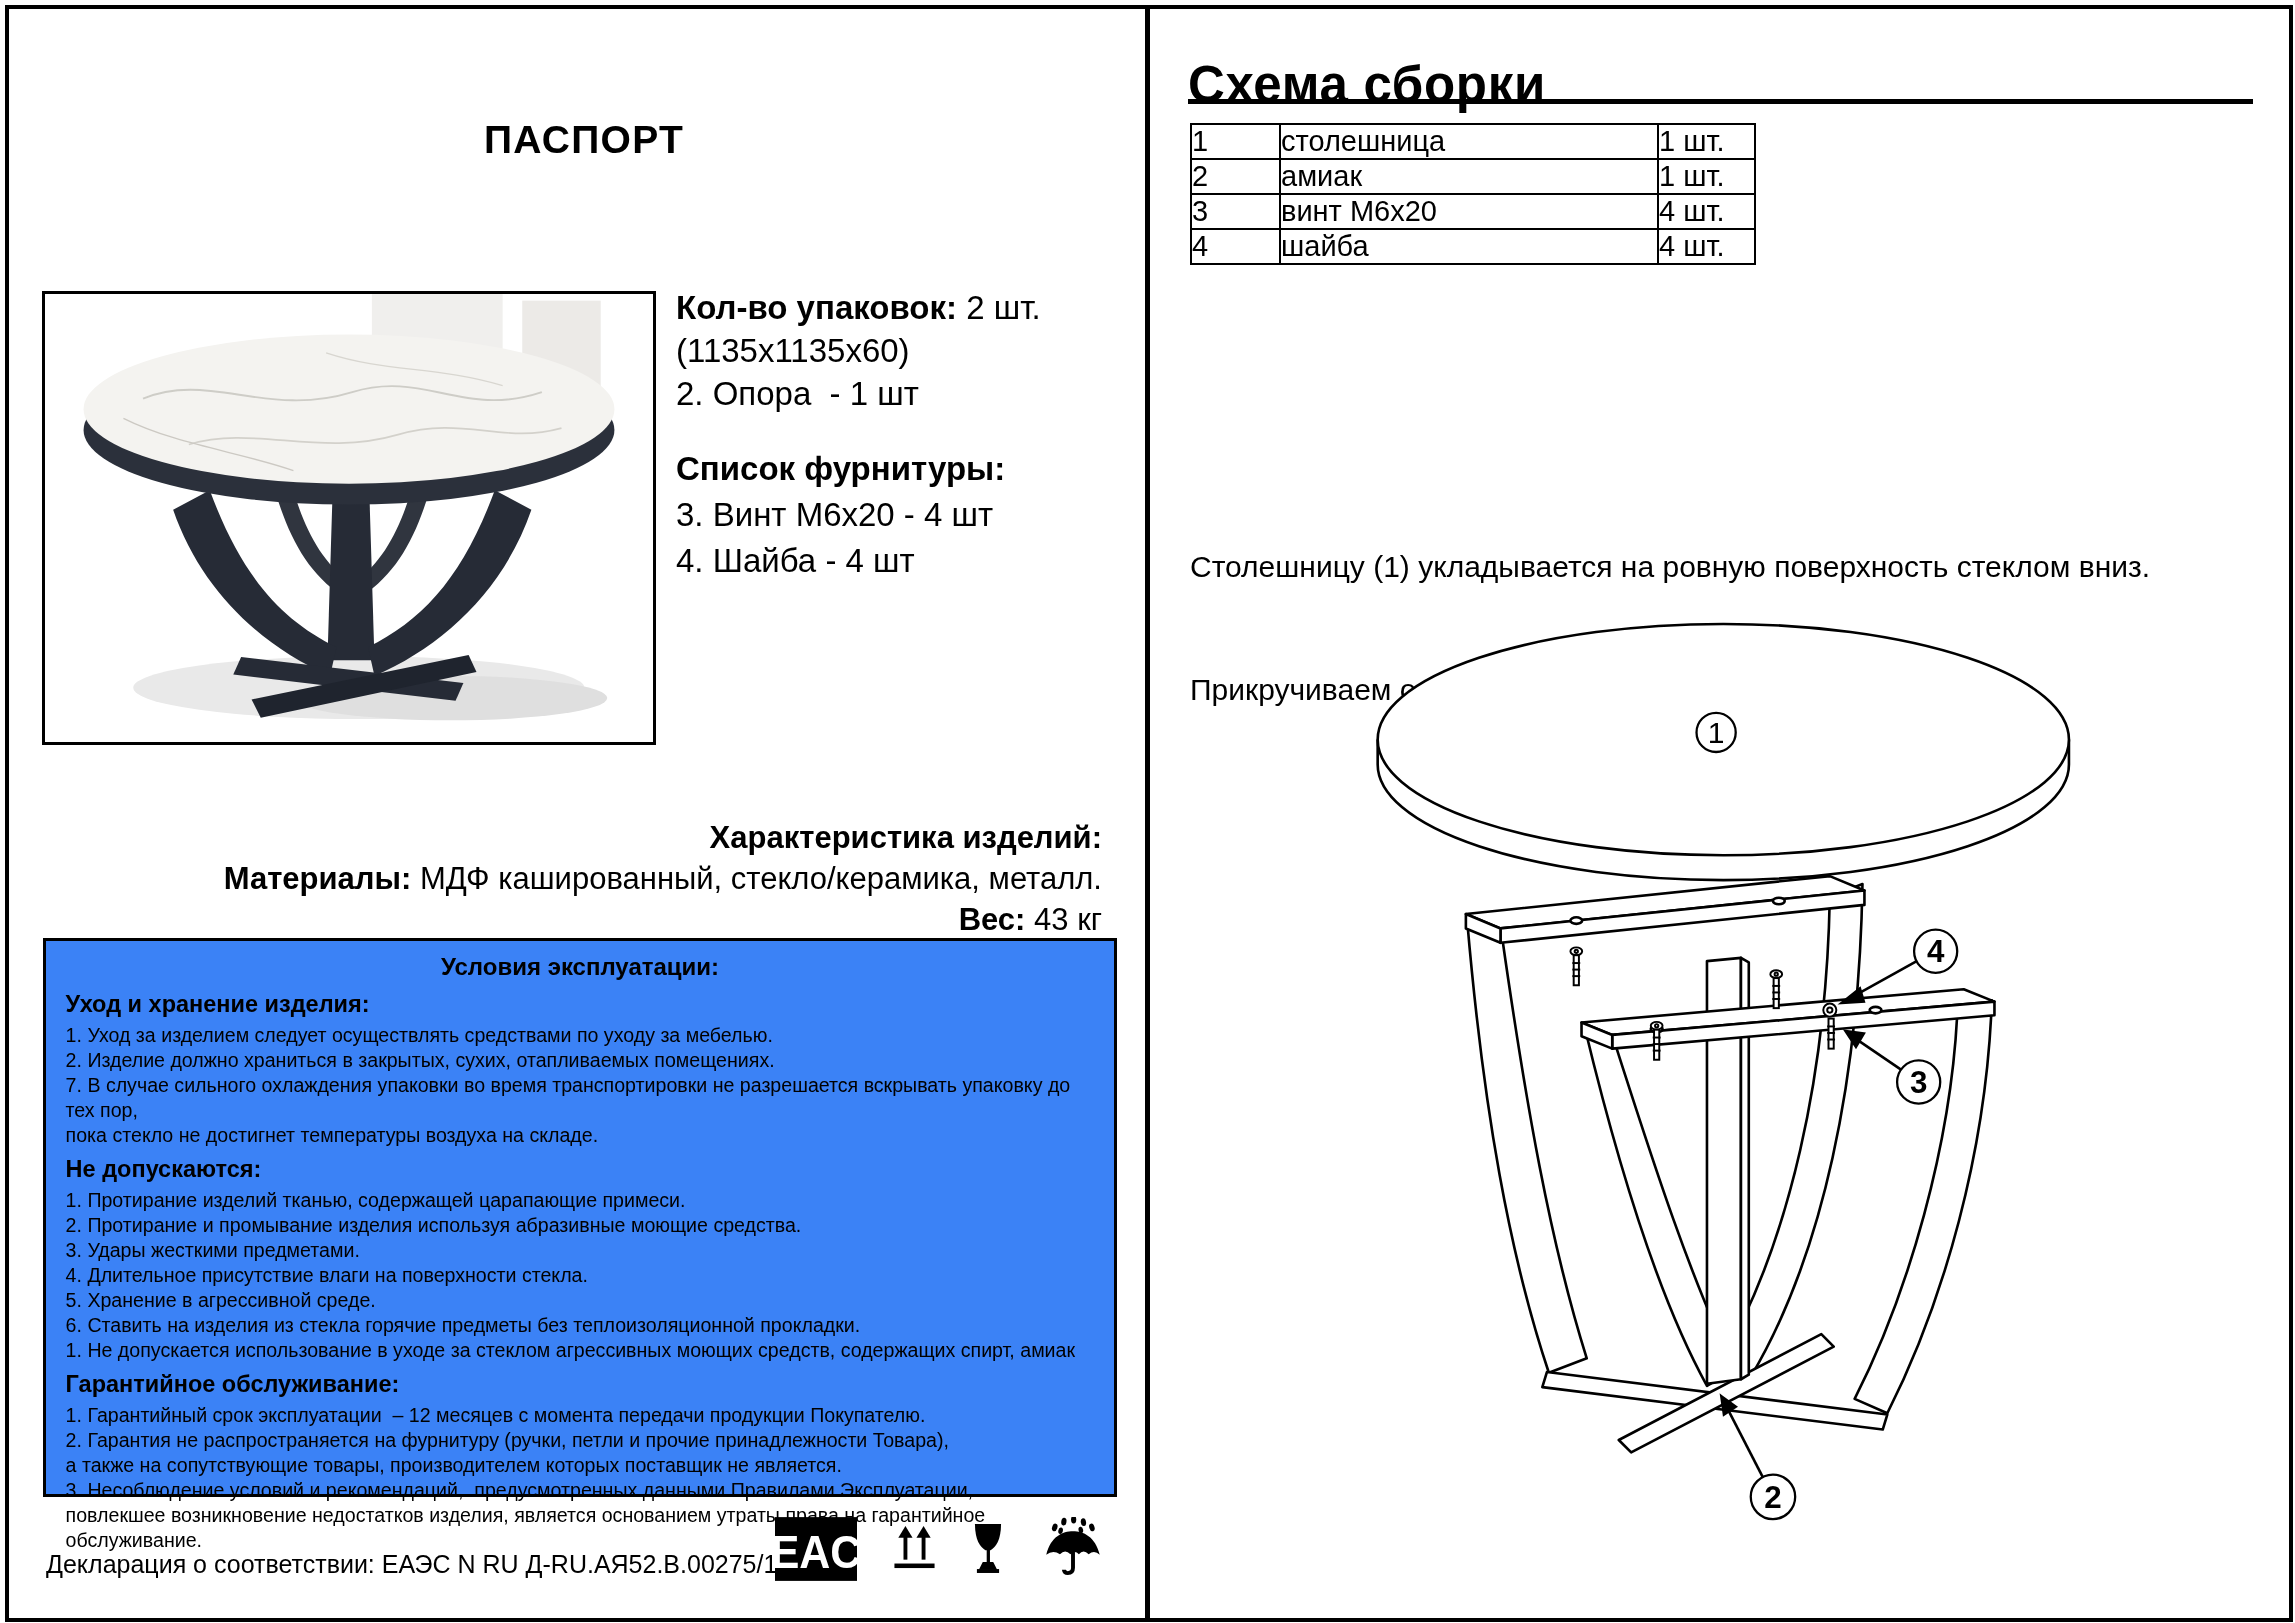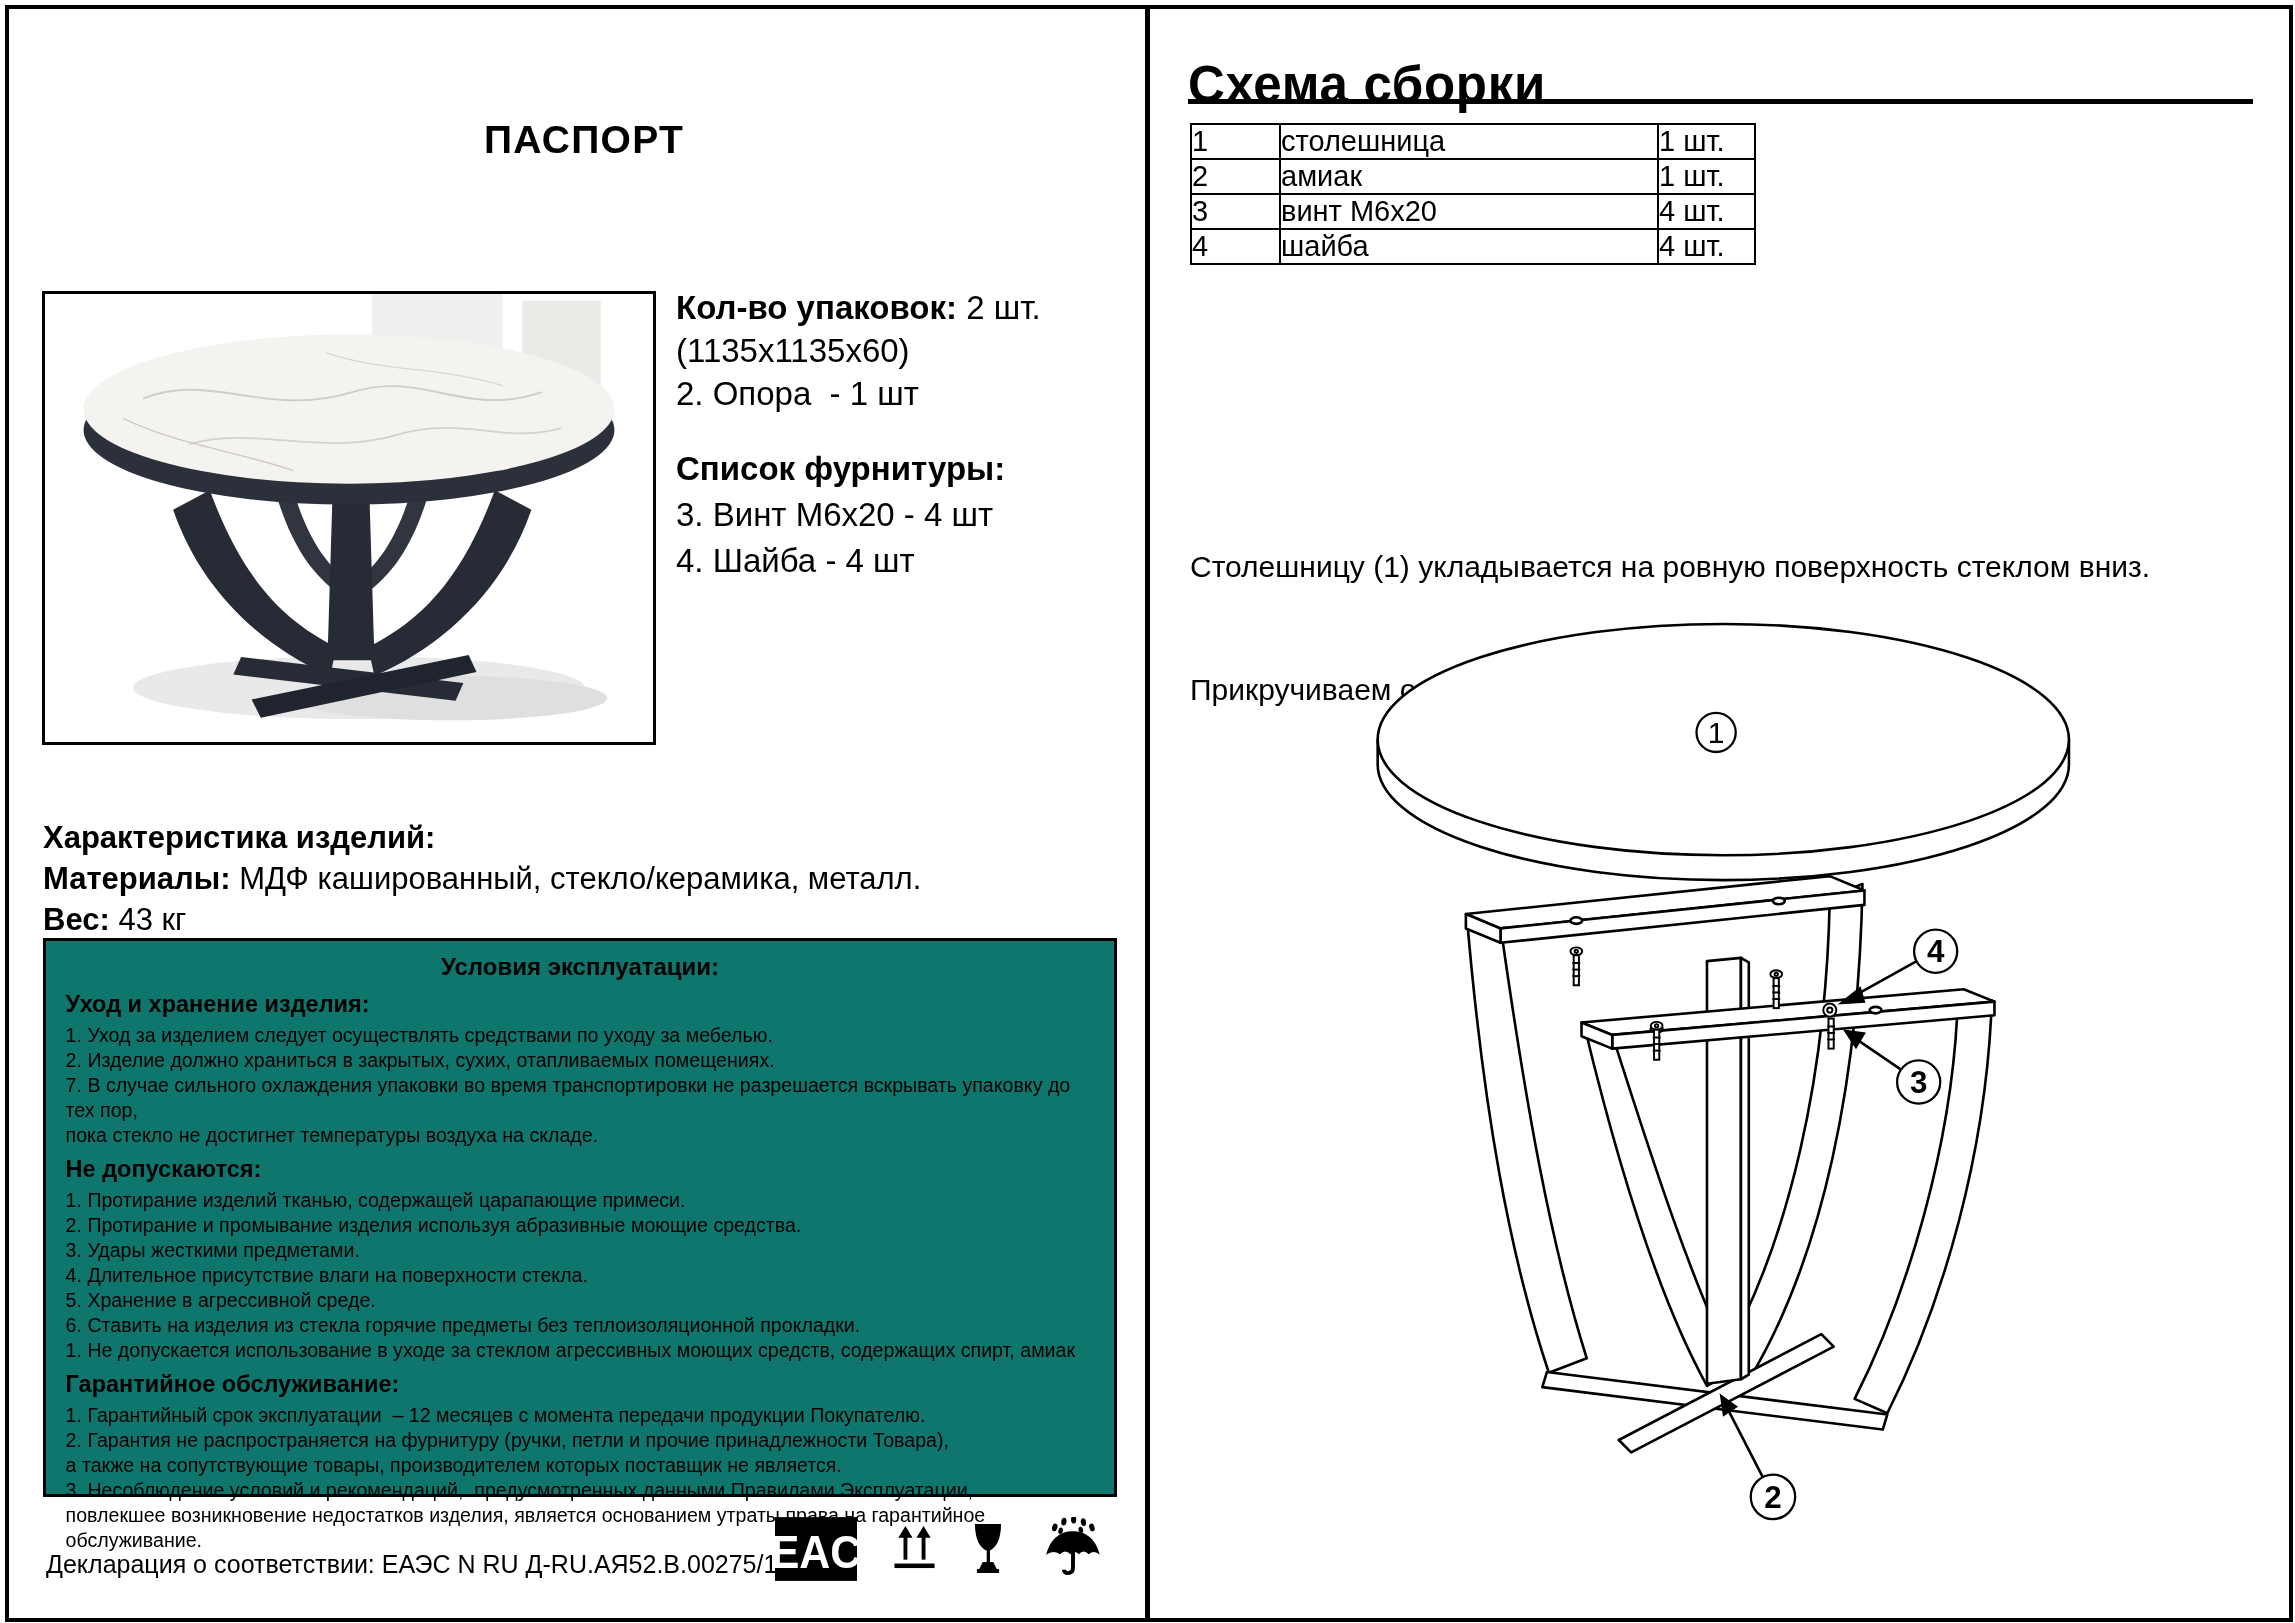--- a/index.html
+++ b/index.html
@@ -13,24 +13,24 @@
 
   .sheet-border { left:5.2px; top:5.2px; width:2280px; height:1609px; border:4.6px solid #000; }
   .divider { left:1145px; top:5.2px; width:4.6px; height:1613px; background:#000; }
 
   
   .pasport-title { left:6.5px; top:118px; width:1139px; text-align:center;
                    font-size:39px; font-weight:bold; letter-spacing:1.3px;padding-left:8px; }
   .photo-box { left:42px; top:291px; width:608px; height:448px; border:3.3px solid #000; background:#fff; }
   .pack-block { left:676px; top:286px; width:458px; font-size:33px; line-height:43px; }
   .hw-block { margin-top:31px; line-height:46px; }
-  .char-block { left:43px; top:817px; width:1059px; font-size:31px; line-height:41px; }
+  .char-block { left:43px; top:817px; width:1059px; font-size:31px; line-height:41px;text-align:right; }
 
   .cond-box { left:43px; top:938px; width:1029px; height:533px; border:3.3px solid #000;
-              padding:11.8px 19.6px 7.8px 19.6px; background:#0f766e; }
+              padding:11.8px 19.6px 7.8px 19.6px; background:#3b82f6; }
   .cond-title { text-align:center; font-size:24px; font-weight:bold; margin-bottom:10.5px; }
   .cond-sec-title { font-size:23.5px; font-weight:bold; margin:7.8px 0 5.2px 0; }
   .cond-item { font-size:19.6px; line-height:25px; white-space:pre-wrap; }
 
   .decl { left:46px; top:1550px; font-size:25px; }
 
   
   .schema-title { left:1188px; top:55px; font-size:51px; font-weight:bold; letter-spacing:0.7px; }
   .schema-underline { left:1188px; top:99px; width:1065px; height:4.6px; background:#000; }
 

